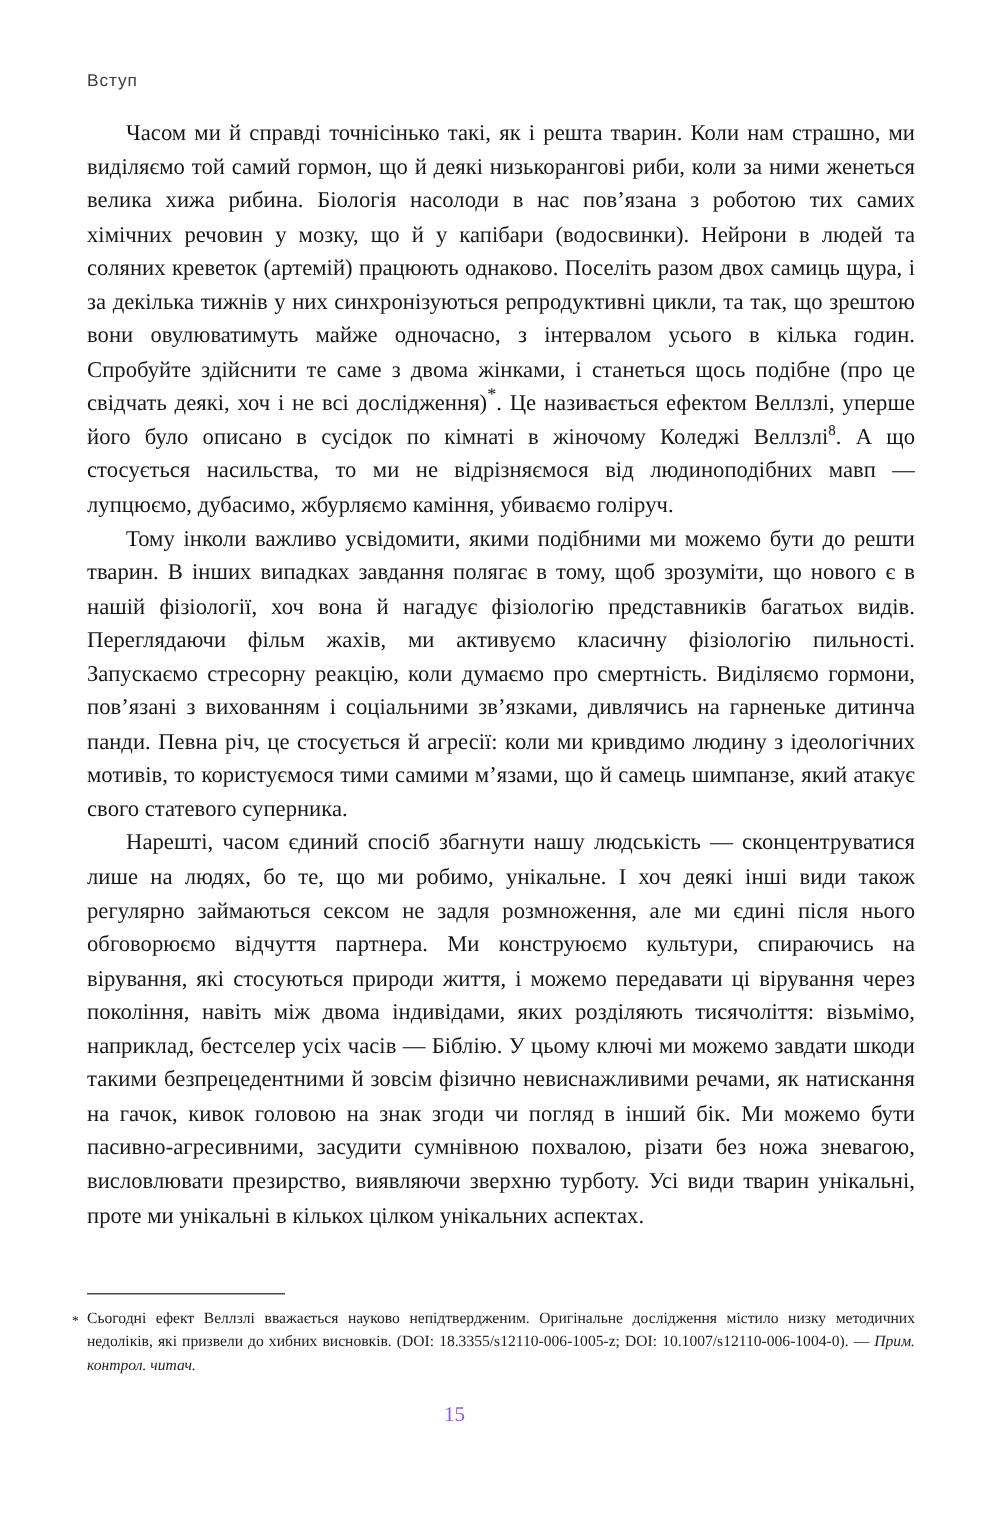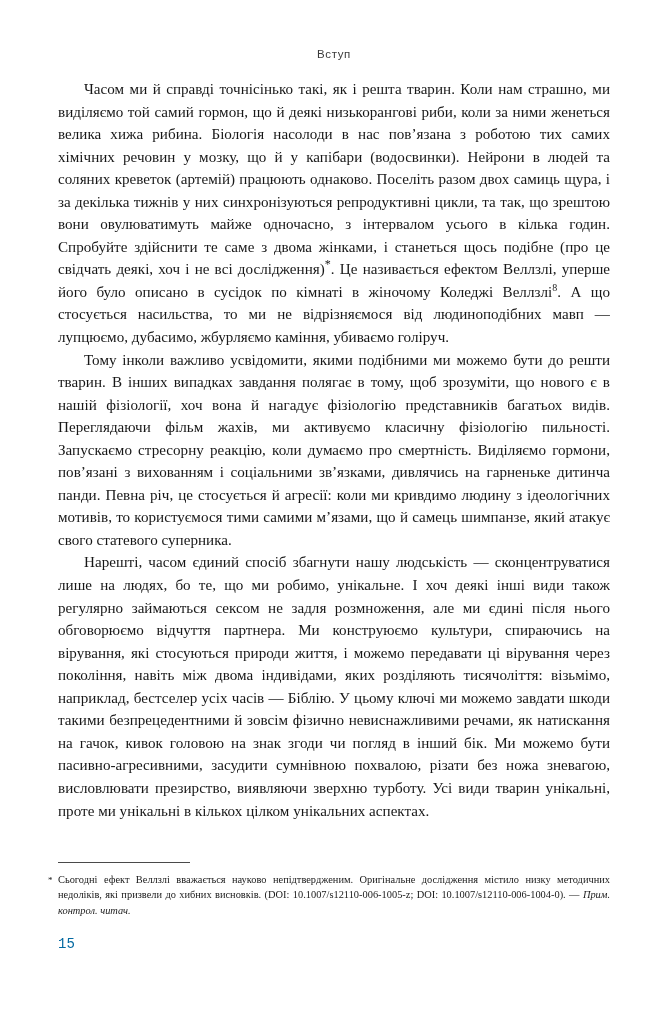--- a/index.html
+++ b/index.html
@@ -24,21 +24,21 @@
     height: 1024px;
     background: #ffffff;
   }
 
   
   .running-head {
     position: absolute;
     left: 58px;
     top: 48px;
     width: 552px;
-    text-align: center;
+    text-align: left;
     font-family: "Liberation Sans", "DejaVu Sans", sans-serif;
     font-size: 11.5px;
     letter-spacing: 0.6px;
     color: #3b3b3b;
   }
 
   
   .textblock {
     position: absolute;
     left: 58px;
@@ -105,24 +105,24 @@
   .footnote em {
     font-style: italic;
   }
 
   
   .folio {
     position: absolute;
     left: 58px;
     top: 936px;
     width: 490px;
-    text-align: left;
-    font-family: Liberation Mono, monospace;
+    text-align: center;
+    font-family: Liberation Serif, serif;
     font-size: 14px;
-    color: #0369a1;
+    color: #8b5cf6;
   }
 </style>
 </head>
 <body>
 
 <div class="page">
 
   <div class="running-head">Вступ</div>
 
   <div class="textblock">
@@ -133,18 +133,18 @@
     <p class="indent">Тому інколи важливо усвідомити, якими подібними ми можемо бути до решти тварин. В інших випадках завдання полягає в тому, щоб зрозуміти, що нового є в нашій фізіології, хоч вона й нагадує фізіологію представників багатьох видів. Переглядаючи фільм жахів, ми активуємо класичну фізіологію пильності. Запускаємо стресорну реакцію, коли думаємо про смертність. Виділяємо гормони, пов’язані з вихованням і соціальними зв’язками, дивлячись на гарненьке дитинча панди. Певна річ, це стосується й агресії: коли ми кривдимо людину з ідеологічних мотивів, то користуємося тими самими м’язами, що й самець шимпанзе, який атакує свого статевого суперника.</p>
 
     <p class="indent">Нарешті, часом єдиний спосіб збагнути нашу людськість — сконцентруватися лише на людях, бо те, що ми робимо, унікальне. І хоч деякі інші види також регулярно займаються сексом не задля розмноження, але ми єдині після нього обговорюємо відчуття партнера. Ми конструюємо культури, спираючись на вірування, які стосуються природи життя, і можемо передавати ці вірування через покоління, навіть між двома індивідами, яких розділяють тисячоліття: візьмімо, наприклад, бестселер усіх часів — Біблію. У цьому ключі ми можемо завдати шкоди такими безпрецедентними й зовсім фізично невиснажливими речами, як натискання на гачок, кивок головою на знак згоди чи погляд в інший бік. Ми можемо бути пасивно-агресивними, засудити сумнівною похвалою, різати без ножа зневагою, висловлювати презирство, виявляючи зверхню турботу. Усі види тварин унікальні, проте ми унікальні в кількох цілком унікальних аспектах.</p>
 
   </div>
 
   <div class="footnote-rule"></div>
 
   <div class="footnote">
     <span class="marker">*</span>
-    <span class="note-body"><span>Сьогодні ефект Веллзлі вважається науково непідтвердженим. Оригінальне дослідження містило низку методичних недоліків, які призвели до хибних висновків. (DOI: 10.1007/s12110-006-1005-z; DOI: 10.1007/s12110-006-1004-0). — </span><em>Прим. контрол. читач.</em></span>
+    <span class="note-body"><span>Сьогодні ефект Веллзлі вважається науково непідтвердженим. Оригінальне дослідження містило низку методичних недоліків, які призвели до хибних висновків. (DOI: 18.3355/s12110-006-1005-z; DOI: 10.1007/s12110-006-1004-0). — </span><em>Прим. контрол. читач.</em></span>
   </div>
 
   <div class="folio">15</div>
 
 </div>
 
 </body></html>

